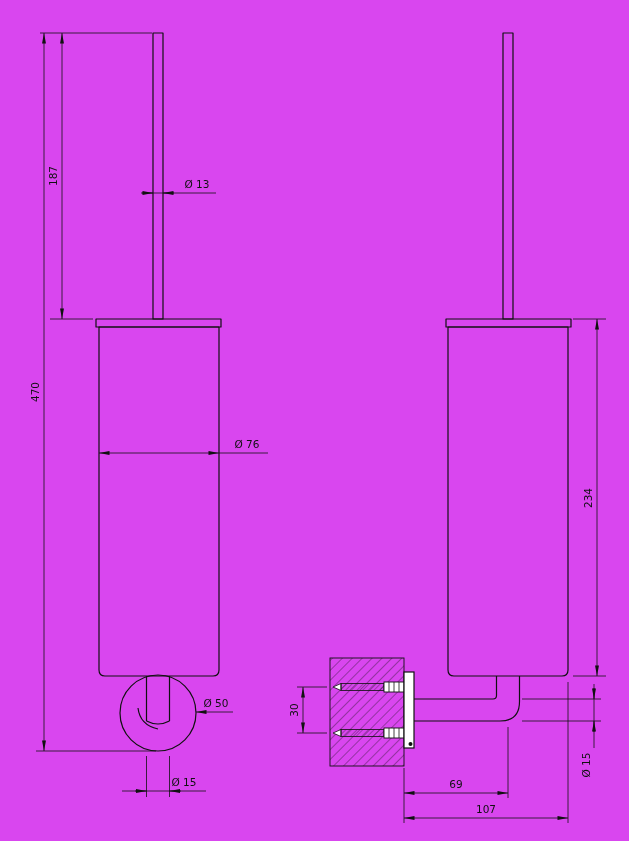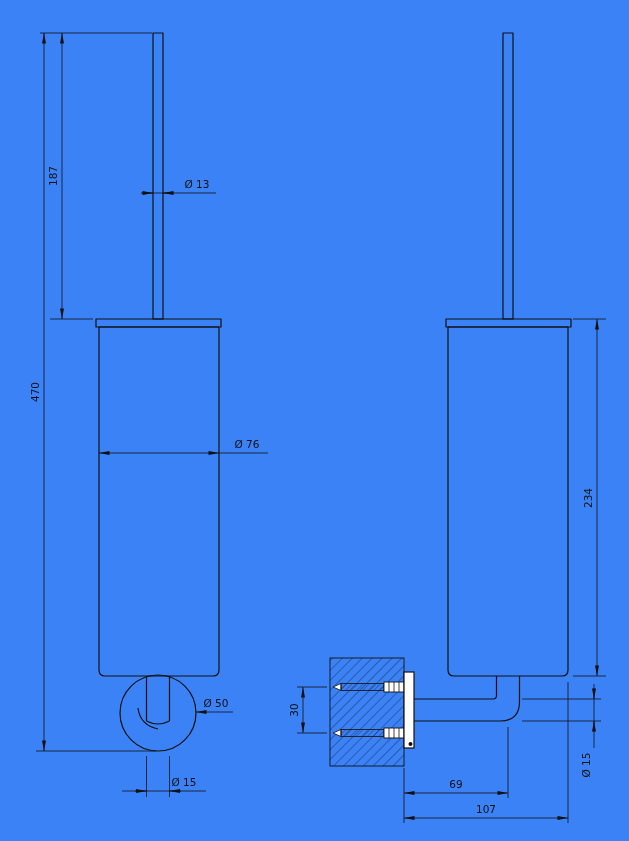--- a/index.html
+++ b/index.html
@@ -1,16 +1,16 @@
 <!DOCTYPE html>
 <html><head>
 <meta charset="utf-8">
 <style>
   html,body{margin:0;padding:0;background:#ffffff;}
-  .canvas{position:relative;width:629px;height:841px;background:#3b82f6;overflow:hidden;}
+  .canvas{position:relative;width:629px;height:841px;background:#d946ef;overflow:hidden;}
   svg{display:block;}
   .geo{stroke:#111;stroke-width:1.2;fill:none;stroke-linecap:butt;stroke-linejoin:round;}
   .geow{stroke:#111;stroke-width:1.2;fill:#ffffff;}
   .thin{stroke:#111;stroke-width:0.8;fill:none;}
   .dimtext{font-family:"DejaVu Sans",sans-serif;font-size:10.5px;fill:#111;}
 </style>
 </head>
 <body>
 
 <div class="canvas">

